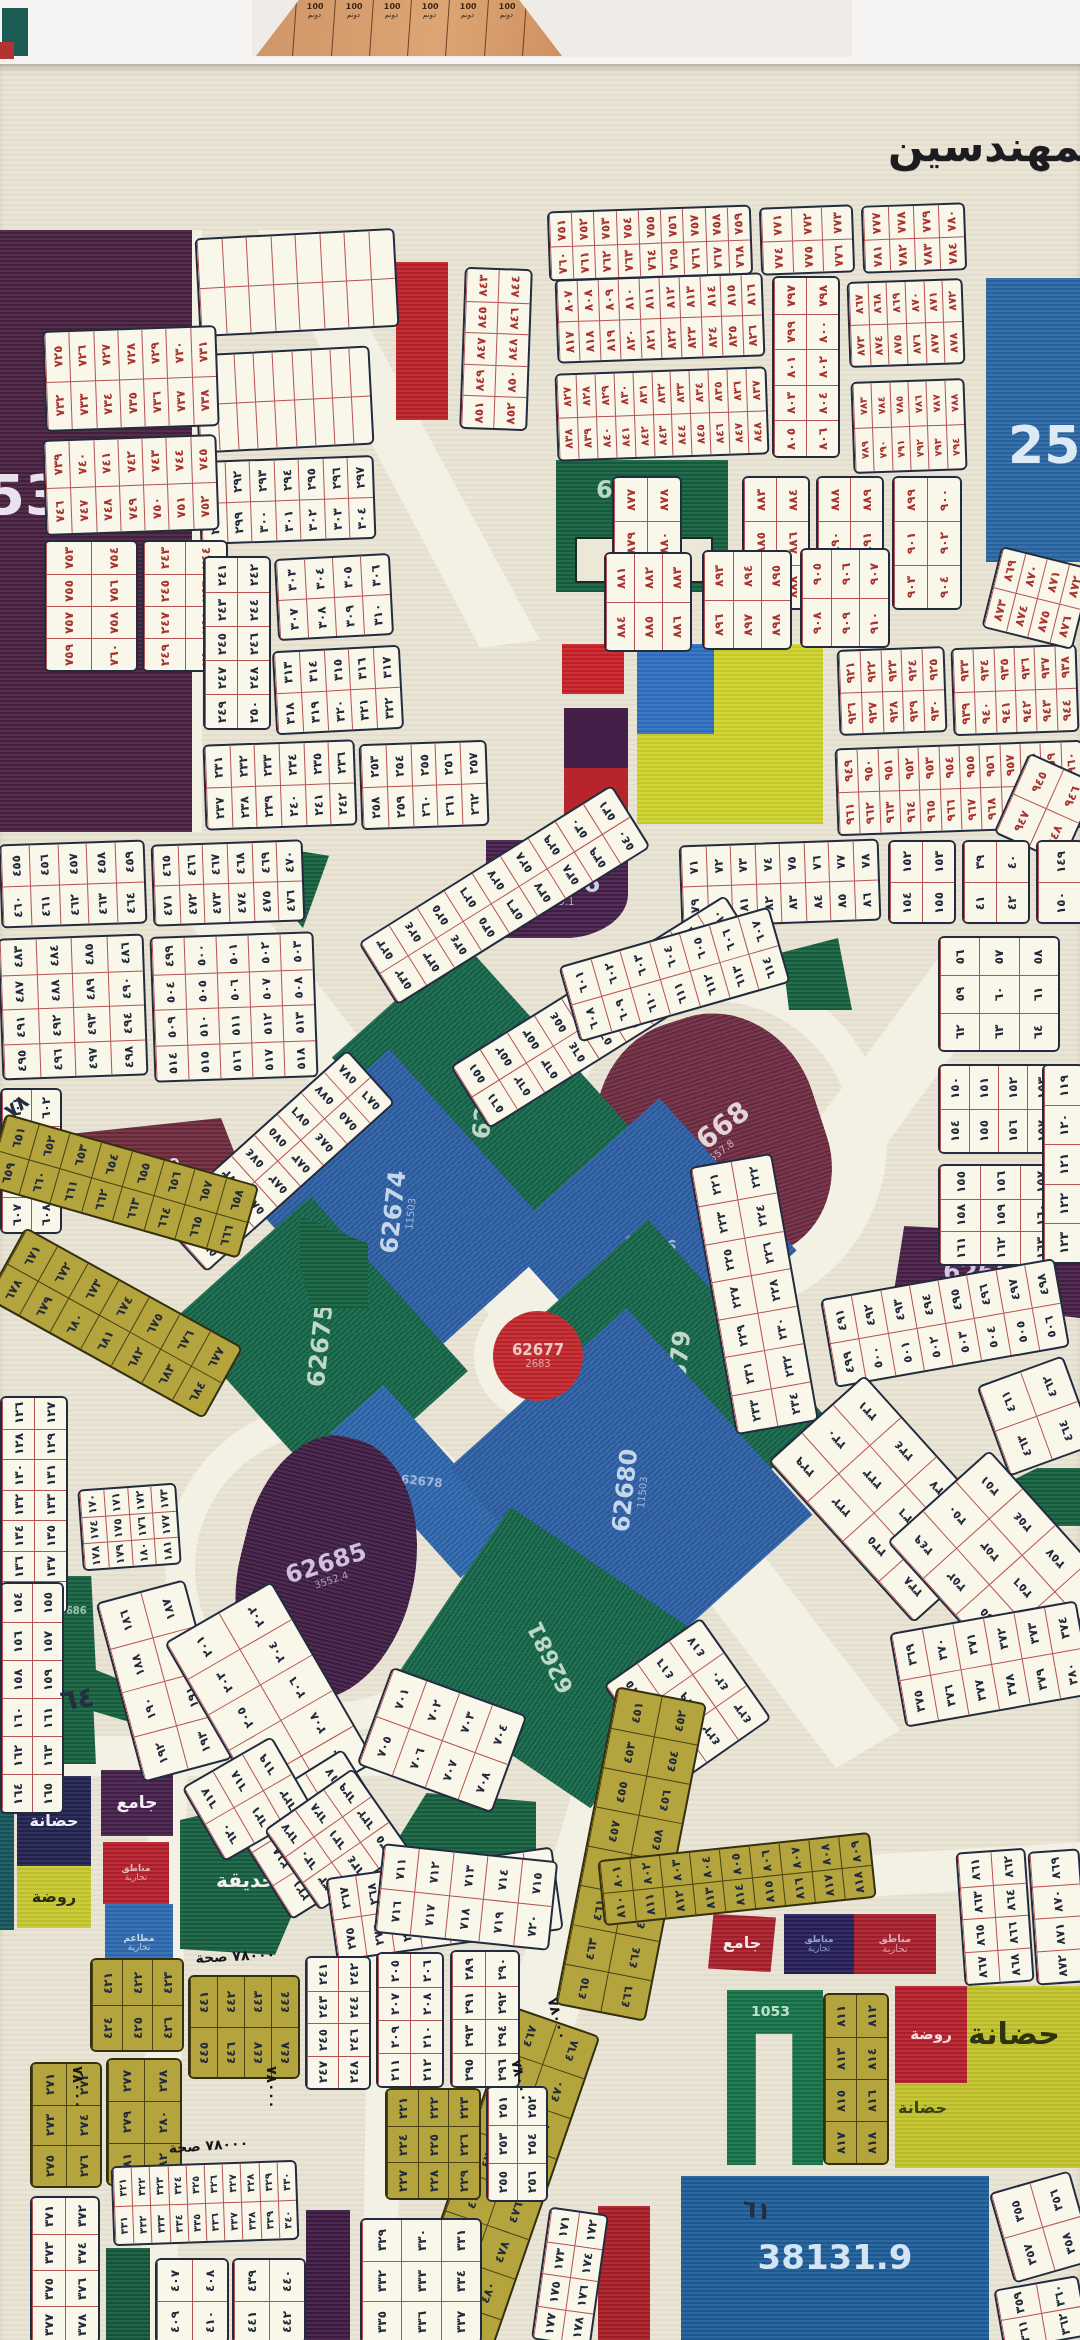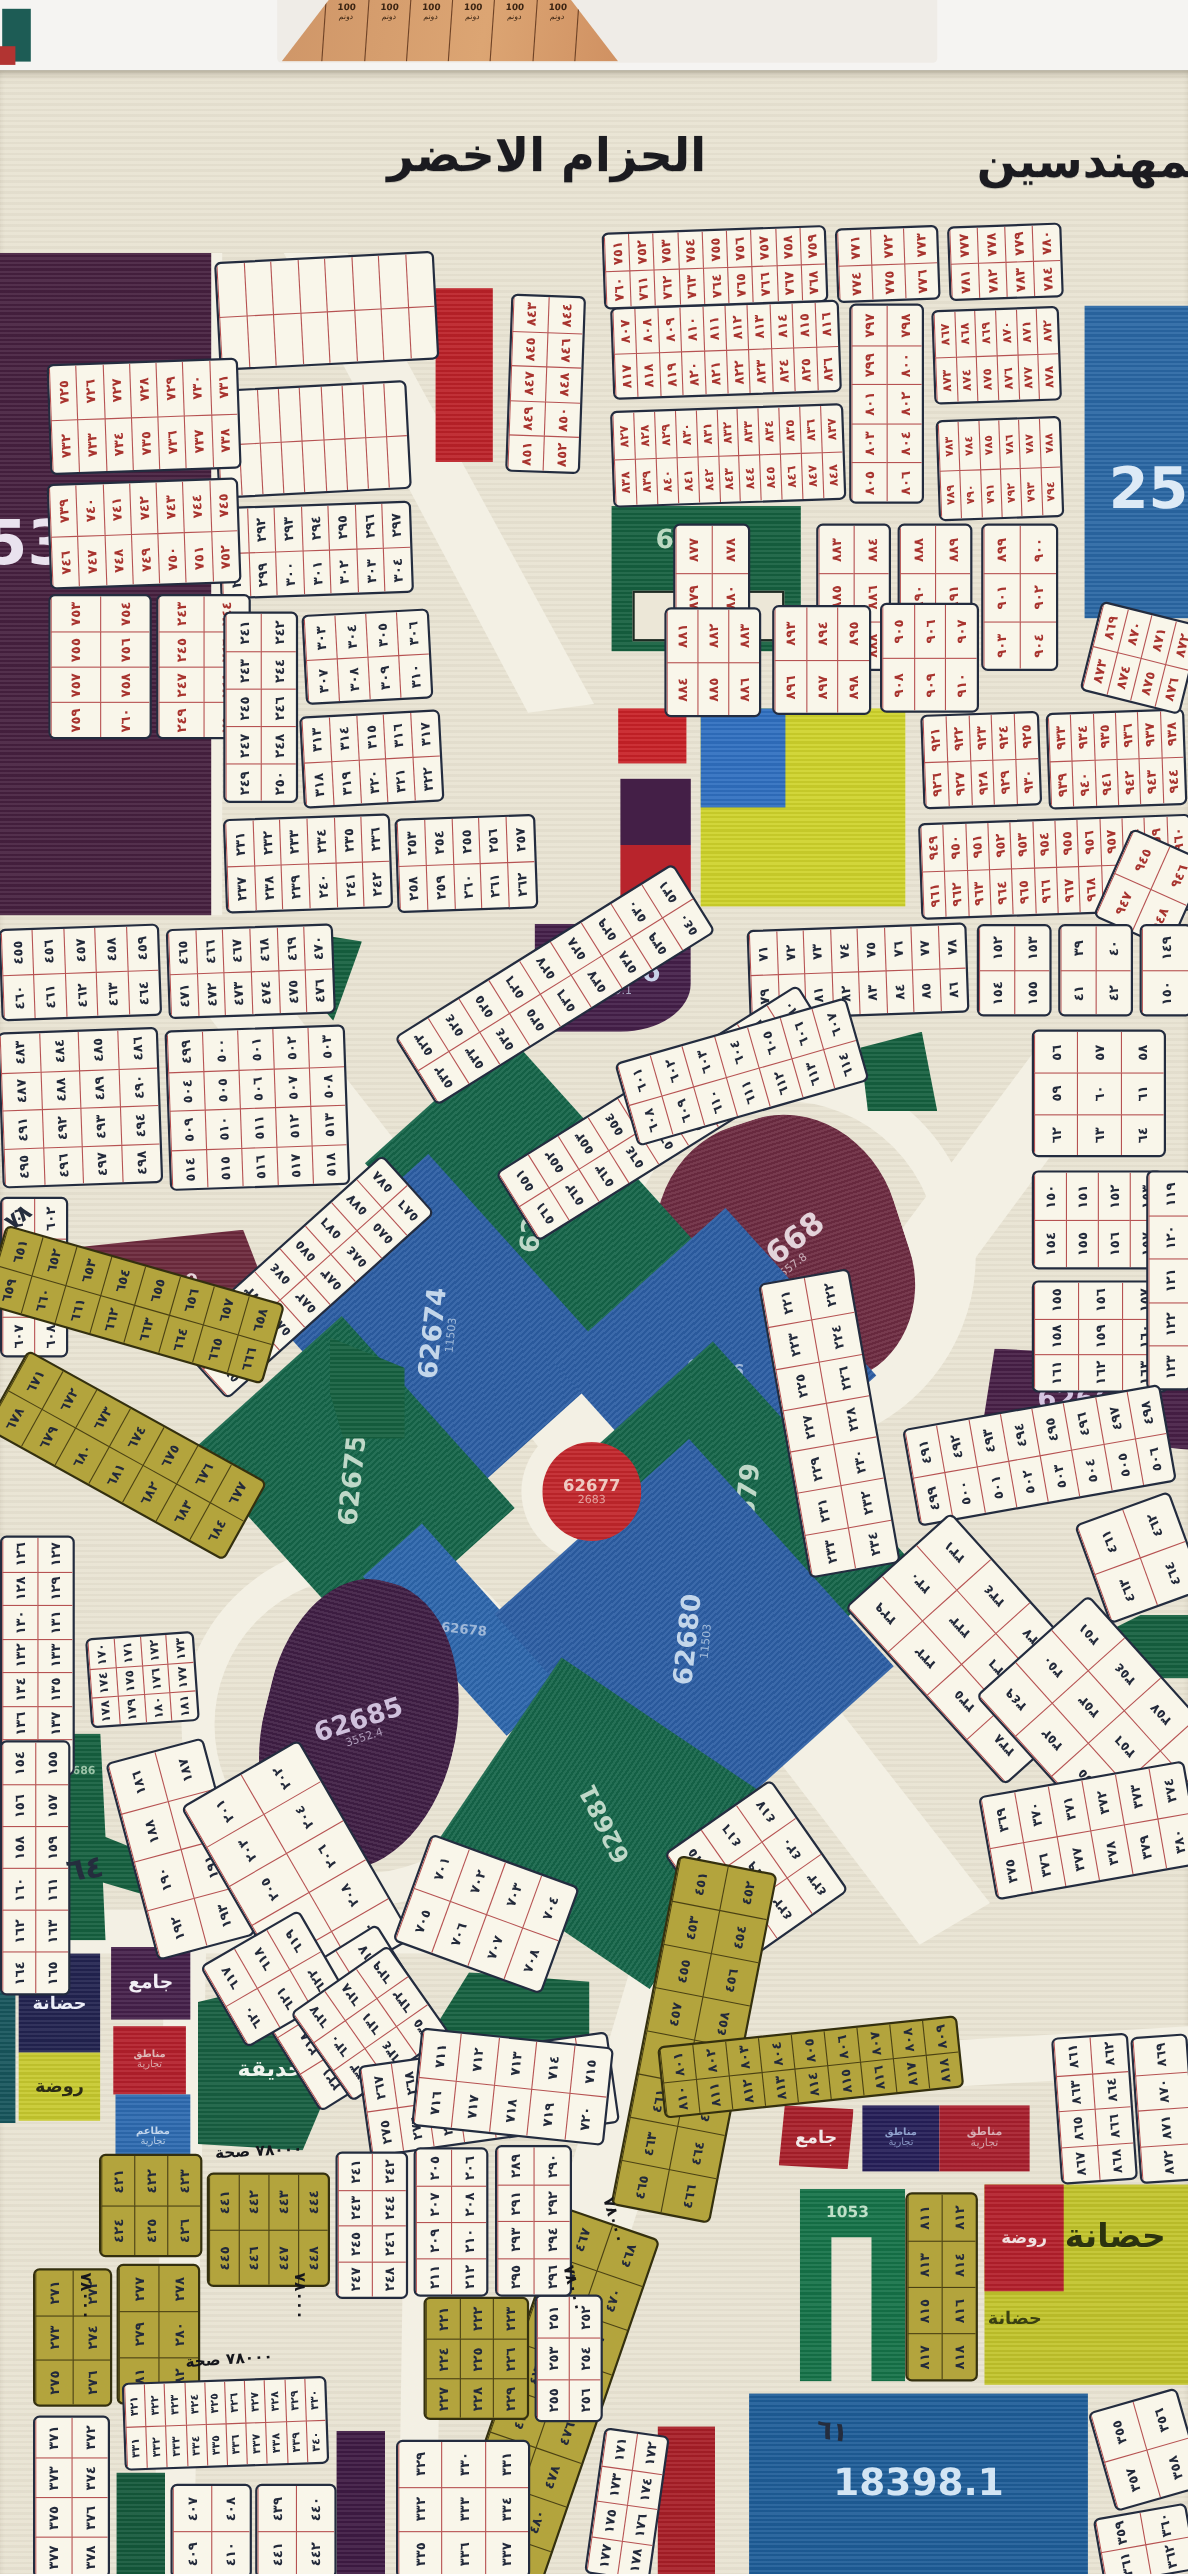--- a/index.html
+++ b/index.html
@@ -73,21 +73,20 @@
         <path d="M588,1872 L1080,1842 L1080,1884 L592,1914 Z"></path>
         <path d="M150,1740 L188,1740 L176,2340 L140,2340 Z"></path>
         <path d="M368,1944 L404,1944 L396,2340 L362,2340 Z"></path>
         <path d="M600,1700 L674,1714 L474,2340 L408,2340 Z"></path>
         <circle cx="538" cy="1356" r="64"></circle>
       </g>
       <circle cx="712" cy="1142" r="158" fill="none" stroke="#f3f0e4" stroke-width="34"></circle>
       <circle cx="330" cy="1568" r="150" fill="none" stroke="#f3f0e4" stroke-width="30"></circle>
     </svg>
 
-    <div class="hdr" style="left:352px;top:52px;font-size:42px;">الحزام الاخضر</div>
     <div class="hdr" style="left:888px;top:58px;font-size:42px;">المهندسين</div>
 
     <div id="layer-blocks">
         <div class="blk" style="left: 0px; top: 166px; width: 192px; height: 602px; background-color: rgb(70, 32, 63);">
           <div class="lbl" style="color: rgb(233, 226, 238); font-size: 56px; position: absolute; left: -14px; top: 236px;">53.6</div>
         </div>
         <div class="blk" style="left: 986px; top: 214px; width: 94px; height: 284px; background-color: rgb(42, 103, 164);">
           <div class="lbl" style="color: rgb(221, 234, 246); font-size: 52px; position: absolute; left: 22px; top: 140px;">25</div>
         </div>
         <div class="blk" style="left: 396px; top: 198px; width: 52px; height: 158px; background-color: rgb(188, 33, 40);"></div>
@@ -172,21 +171,21 @@
           <div class="lbl" style="color: rgb(216, 174, 180); font-size: 10px;">مناطق<span class="sub" style="opacity: 0.9; font-size: 10px;">تجارية</span></div>
         </div>
         <div class="blk" style="left: 727px; top: 1926px; width: 96px; height: 175px; background-color: rgb(21, 114, 72); clip-path: polygon(0px 0px, 100% 0px, 100% 100%, 68% 100%, 68% 25%, 30% 25%, 30% 100%, 0px 100%);">
           <div class="lbl" style="color: rgb(191, 224, 200); font-size: 14px; position: absolute; left: 24px; top: 14px;">1053</div>
         </div>
         <div class="blk" style="left: 895px; top: 1922px; width: 185px; height: 182px; background-color: rgb(194, 196, 43);"></div>
         <div class="blk" style="left: 895px; top: 1922px; width: 72px; height: 97px; background-color: rgb(180, 31, 43);">
           <div class="lbl" style="color: rgb(240, 224, 224); font-size: 15px;">روضة</div>
         </div>
         <div class="blk" style="left: 681px; top: 2112px; width: 308px; height: 164px; background-color: rgb(30, 93, 152);">
-          <div class="lbl" style="color: rgb(211, 229, 244); font-size: 34px;">18398.1</div>
+          <div class="lbl" style="color: rgb(211, 229, 244); font-size: 34px;">38131.9</div>
         </div>
         <div class="blk" style="left: 598px; top: 2142px; width: 52px; height: 134px; background-color: rgb(168, 30, 39);"></div>
         <div class="blk" style="left: 306px; top: 2146px; width: 44px; height: 130px; background-color: rgb(62, 26, 67);"></div>
         <div class="blk" style="left: 106px; top: 2184px; width: 44px; height: 92px; background-color: rgb(20, 88, 59);"></div>
         <div class="blk" style="left: 267px; top: 782px; width: 62px; height: 82px; background-color: rgb(21, 96, 63); clip-path: polygon(0px 0px, 100% 12%, 58% 100%, 0px 48%);"></div>
         <div class="blk" style="left: 363px; top: 684px; width: 42px; height: 52px; background-color: rgb(21, 96, 63); clip-path: polygon(0px 0px, 100% 0px, 50% 100%);"></div>
         <div class="blk" style="left: 300px; top: 1152px; width: 68px; height: 92px; background-color: rgb(21, 96, 63); clip-path: polygon(0px 0px, 100% 30%, 100% 100%, 18% 100%, 0px 55%);"></div>
         <div class="blk" style="left: 388px; top: 1729px; width: 148px; height: 62px; background-color: rgb(21, 96, 63); clip-path: polygon(0px 100%, 26% 0px, 100% 14%, 100% 100%);"></div>
         <div class="blk" style="left: 985px; top: 1404px; width: 95px; height: 58px; background-color: rgb(21, 96, 63); clip-path: polygon(0px 45%, 55% 0px, 100% 0px, 100% 100%, 12% 100%);"></div>
         <div class="blk" style="left: 782px; top: 874px; width: 70px; height: 72px; background-color: rgb(21, 96, 63); clip-path: polygon(0px 20%, 80% 0px, 100% 100%, 10% 100%);"></div>

